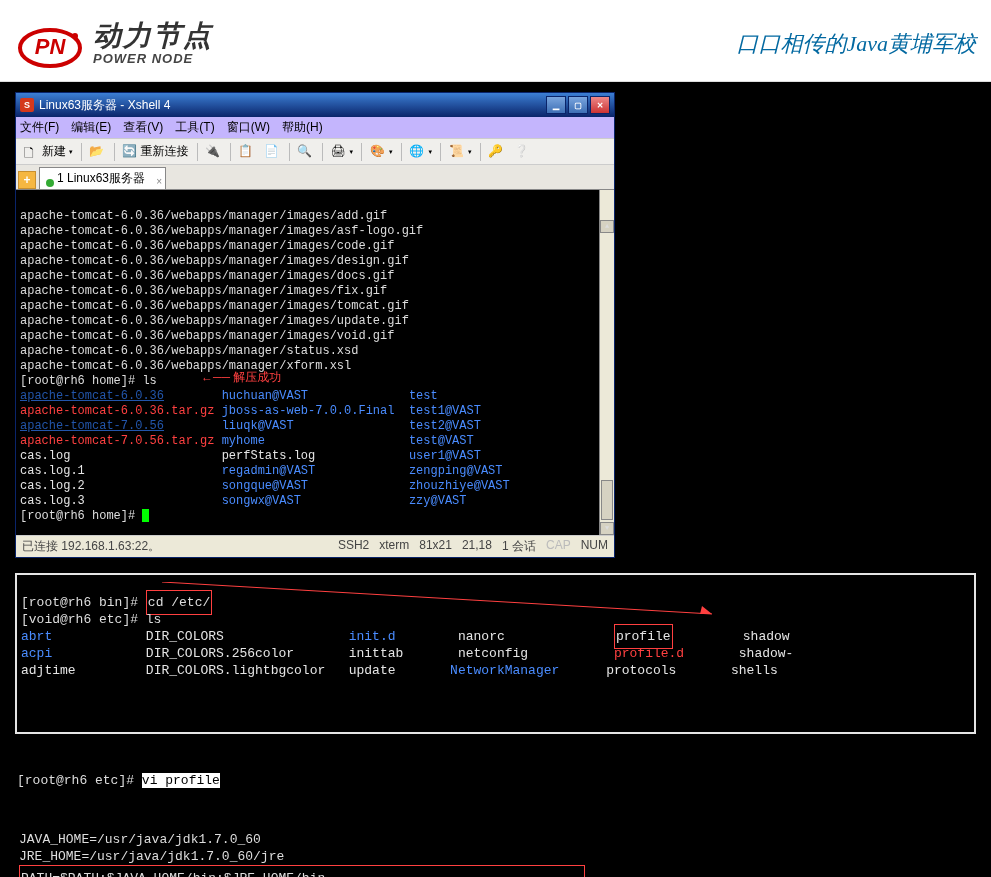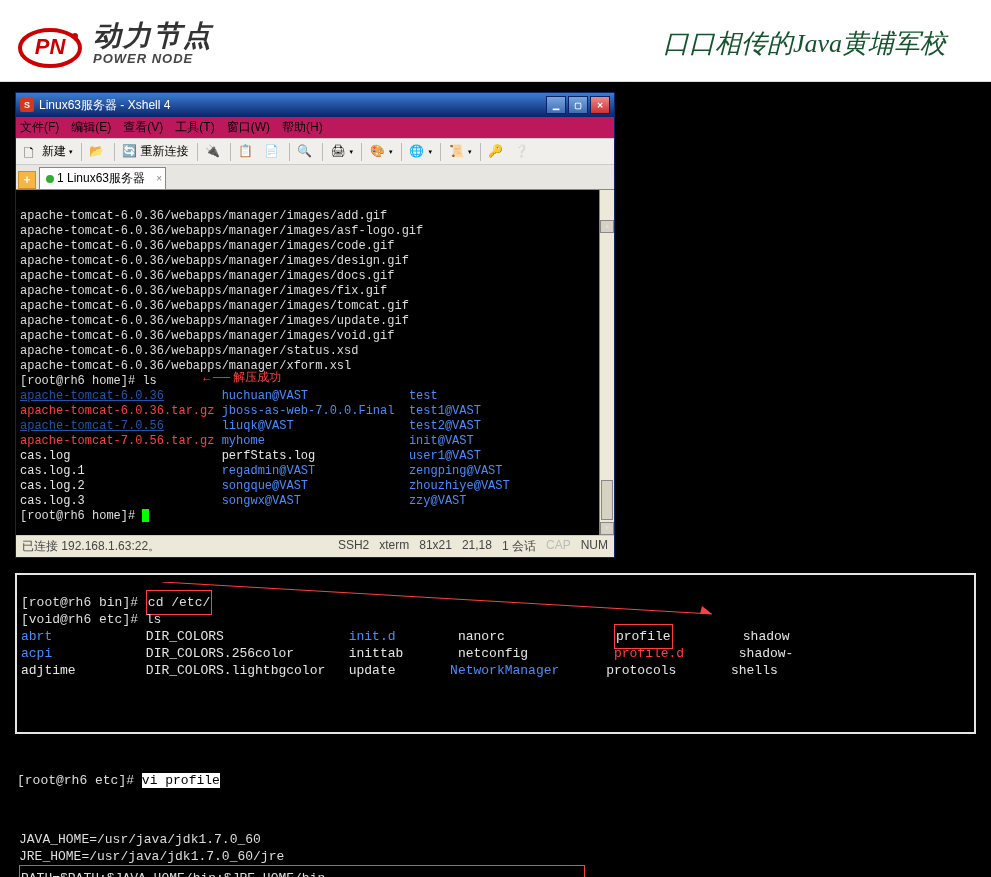--- a/index.html
+++ b/index.html
@@ -19,21 +19,21 @@
 }
 .logo-area { display: flex; align-items: center; gap: 8px; }
 .pn-logo {
   width: 70px; height: 55px;
   display: flex; align-items: center; justify-content: center;
 }
 .pn-logo svg { width: 70px; height: 55px; }
 .logo-text { display: flex; flex-direction: column; line-height: 1; }
 .logo-cn { font-size: 28px; font-weight: bold; font-style: italic; letter-spacing: 2px; color: #333; }
 .logo-en { font-size: 13px; font-weight: bold; font-style: italic; letter-spacing: 1px; color: #444; margin-top: 2px; }
-.slogan { font-size: 26px; font-style: italic; font-family: "KaiTi","STKaiti",serif; color: #14532d; margin-right: 30px; }
+.slogan { font-size: 22px; font-style: italic; font-family: "KaiTi","STKaiti",serif; color: #0369a1; }
 
 .black-frame {
   background: #000;
   margin: 0;
   padding: 10px 15px 15px 15px;
 }
 
 
 .xshell-window {
   width: 600px;
@@ -50,21 +50,21 @@
   justify-content: space-between;
   font-size: 12px;
 }
 .titlebar-left { display: flex; align-items: center; gap: 5px; }
 .s-icon { width: 14px; height: 14px; background: #d4381c; border-radius: 2px; display: inline-flex; align-items: center; justify-content: center; font-size: 9px; font-weight: bold; }
 .win-controls { display: flex; gap: 2px; }
 .win-btn { width: 20px; height: 18px; background: linear-gradient(to bottom,#7aa5de,#3d6fb5); border: 1px solid #0a246a; display: flex; align-items: center; justify-content: center; font-size: 8px; font-weight: bold; color: #fff; }
 .win-btn.close { background: linear-gradient(to bottom,#e88,#c33); }
 
 .menubar {
-  background: #be185d;
+  background: #c4b5fd;
   padding: 2px 4px;
   font-size: 12px;
   border-bottom: 1px solid #ccc;
   display: flex;
   gap: 12px;
 }
 .menubar span { cursor: default; }
 
 .toolbar {
   background: #f0efec;
@@ -80,21 +80,21 @@
 .dd { font-size: 7px; margin-left: 1px; }
 
 .tabbar {
   background: #e8e6e0;
   padding: 2px 2px 0 2px;
   display: flex;
   align-items: flex-end;
   border-bottom: 1px solid #888;
 }
 .tab-add { width: 18px; height: 18px; background: #f5b742; border: 1px solid #c89030; display: flex; align-items: center; justify-content: center; font-size: 12px; font-weight: bold; color: #fff; margin-right: 3px; }
-.tab-item { background: #fff; border: 1px solid #888; border-bottom: none; padding: 2px 20px 2px 6px; font-size: 12px; position: relative; display: flex; align-items: center; gap: 3px; }
+.tab-item { background: #fff; border: 1px solid #888; border-bottom: none; padding: 2px 20px 2px 6px; font-size: 12px; position: relative; display: flex; align-items: flex-end; gap: 3px; }
 .green-dot { width: 8px; height: 8px; background: #3a3; border-radius: 50%; }
 .tab-x { position: absolute; right: 3px; font-size: 10px; color: #888; }
 
 .terminal {
   background: #000;
   color: #ddd;
   font-family: "Consolas","Courier New",monospace;
   font-size: 12px;
   line-height: 15px;
   padding: 4px 4px;
@@ -276,21 +276,21 @@
 <span>apache-tomcat-6.0.36/webapps/manager/images/fix.gif</span>
 <span>apache-tomcat-6.0.36/webapps/manager/images/tomcat.gif</span>
 <span>apache-tomcat-6.0.36/webapps/manager/images/update.gif</span>
 <span>apache-tomcat-6.0.36/webapps/manager/images/void.gif</span>
 <span>apache-tomcat-6.0.36/webapps/manager/status.xsd</span>
 <span>apache-tomcat-6.0.36/webapps/manager/xform.xsl</span>
 <span>[root@rh6 home]# ls</span>
 <div id="ls-rows"><span class="term-darkblue">apache-tomcat-6.0.36</span>        <span class="term-blue">huchuan@VAST</span>              <span class="term-blue">test</span>
 <span class="term-red">apache-tomcat-6.0.36.tar.gz</span> <span class="term-blue">jboss-as-web-7.0.0.Final</span>  <span class="term-blue">test1@VAST</span>
 <span class="term-darkblue">apache-tomcat-7.0.56</span>        <span class="term-blue">liuqk@VAST</span>                <span class="term-blue">test2@VAST</span>
-<span class="term-red">apache-tomcat-7.0.56.tar.gz</span> <span class="term-blue">myhome</span>                    <span class="term-blue">init@VAST</span>
+<span class="term-red">apache-tomcat-7.0.56.tar.gz</span> <span class="term-blue">myhome</span>                    <span class="term-blue">test@VAST</span>
 <span class="term-white">cas.log</span>                     <span class="term-white">perfStats.log</span>             <span class="term-blue">user1@VAST</span>
 <span class="term-white">cas.log.1</span>                   <span class="term-blue">regadmin@VAST</span>             <span class="term-blue">zengping@VAST</span>
 <span class="term-white">cas.log.2</span>                   <span class="term-blue">songque@VAST</span>              <span class="term-blue">zhouzhiye@VAST</span>
 <span class="term-white">cas.log.3</span>                   <span class="term-blue">songwx@VAST</span>               <span class="term-blue">zzy@VAST</span>
 </div><span>[root@rh6 home]# </span><span class="green-cursor"></span>
 <span class="annotation" style="left:185px; top:180px;">←── <span>解压成功</span></span>
       <div class="scrollbar-v">
         <div class="sb-arr">▲</div>
         <div class="sb-thumb"></div>
         <div class="sb-arr" style="position:absolute;bottom:0;left:0;right:0;">▼</div>

